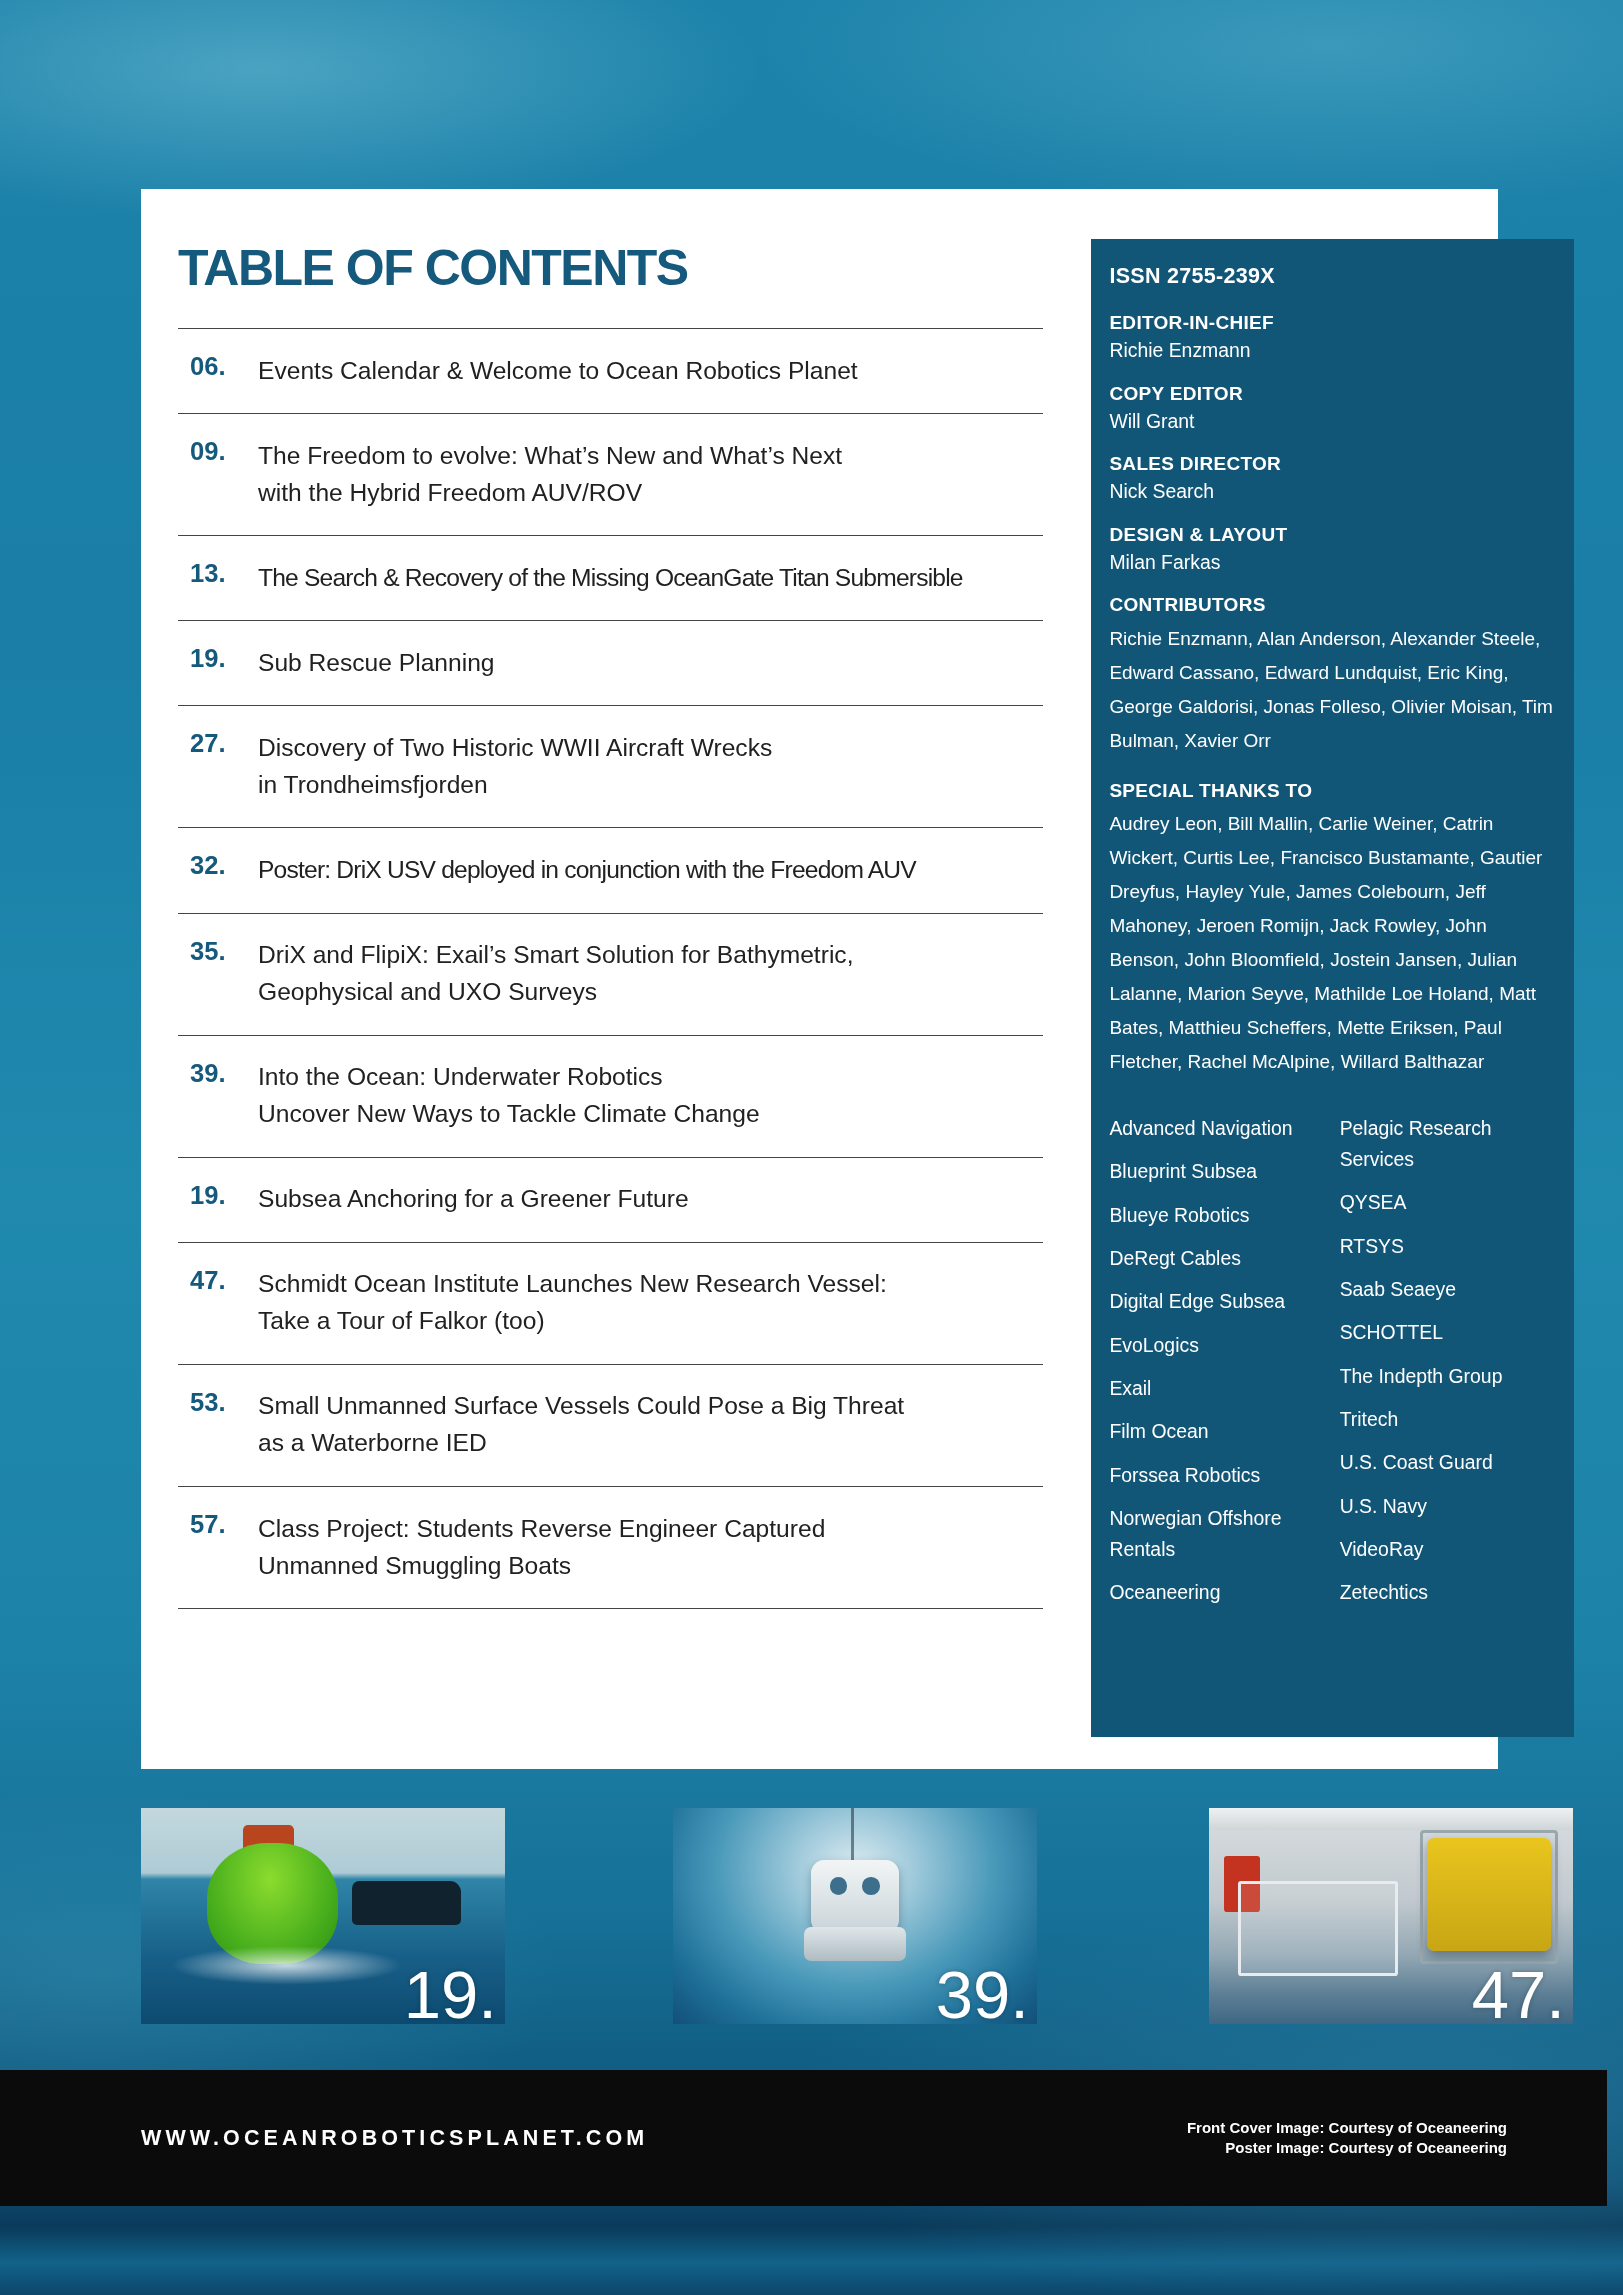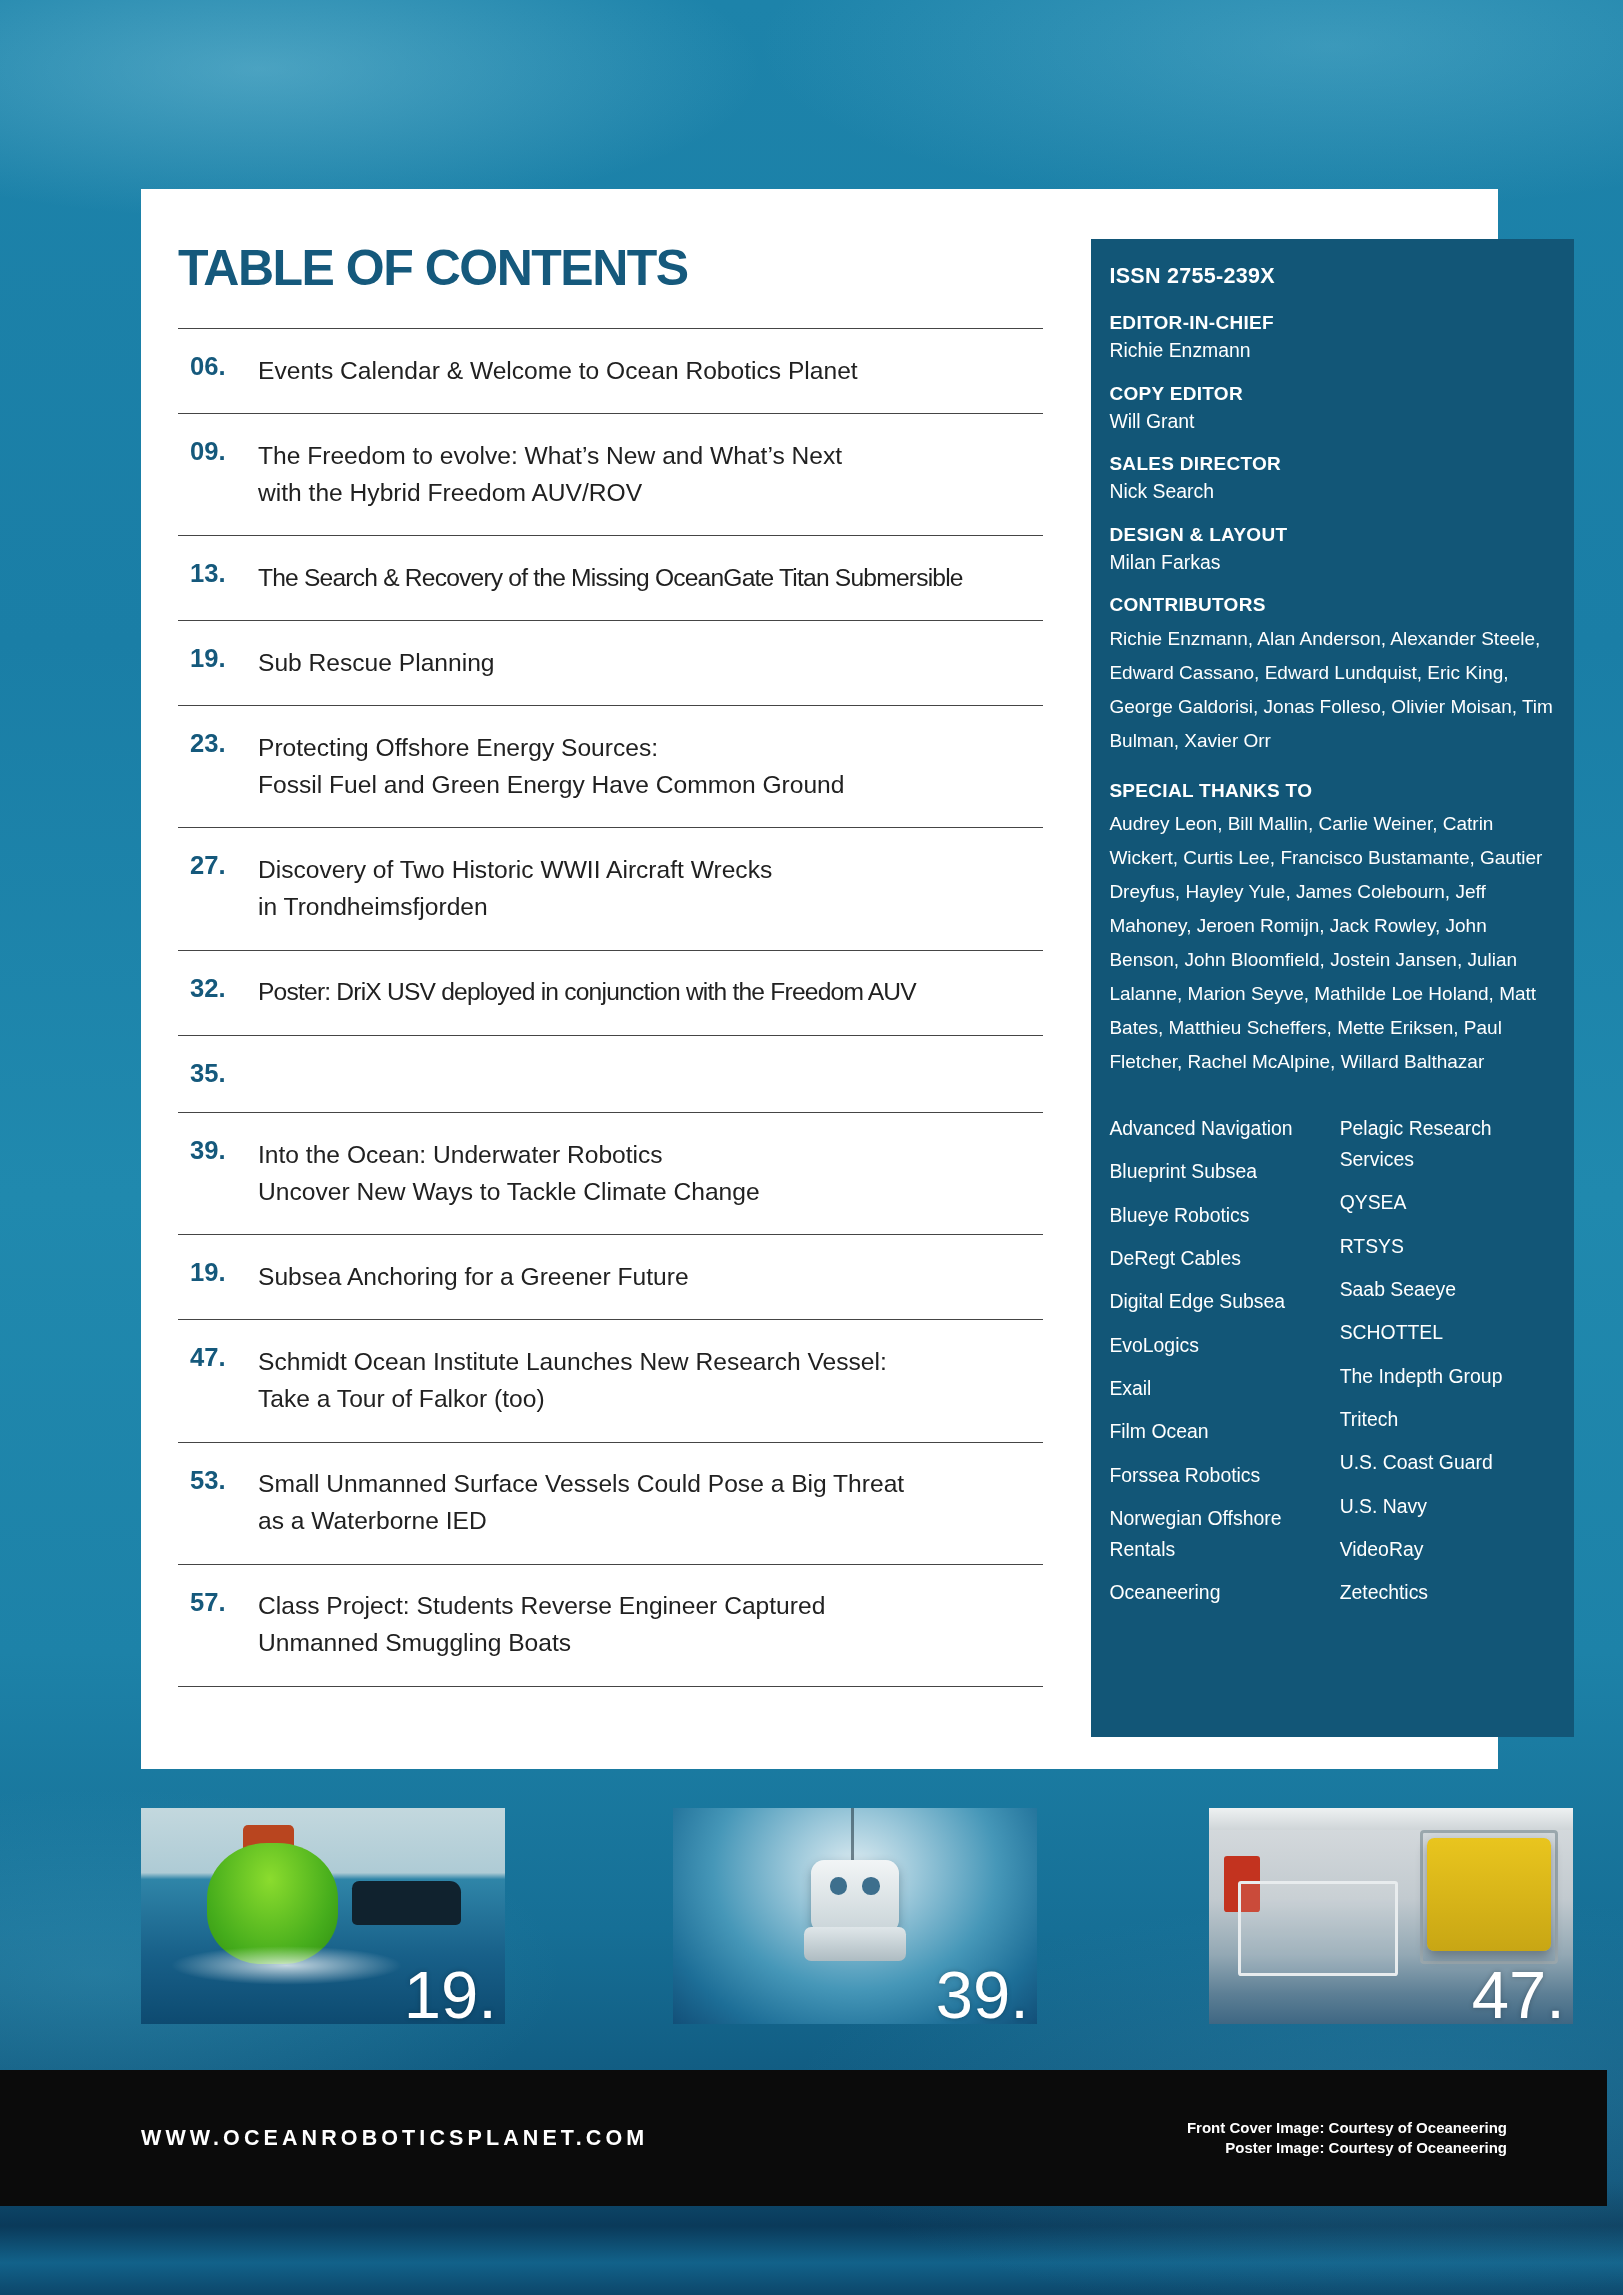--- a/index.html
+++ b/index.html
@@ -135,41 +135,38 @@
             <div>The Search &amp; Recovery of the Missing OceanGate Titan Submersible</div>
           </div>
         </div>
         <div class="toc-entry">
           <div class="toc-num">19.</div>
           <div class="toc-title">
             <div>Sub Rescue Planning</div>
           </div>
         </div>
         <div class="toc-entry">
-          <div class="toc-num">23.</div>
-          <div class="toc-title">
-            <div>Protecting Offshore Energy Sources:</div>
-            <div>Fossil Fuel and Green Energy Have Common Ground</div>
-          </div>
-        </div>
-        <div class="toc-entry">
           <div class="toc-num">27.</div>
           <div class="toc-title">
             <div>Discovery of Two Historic WWII Aircraft Wrecks</div>
             <div>in Trondheimsfjorden</div>
           </div>
         </div>
         <div class="toc-entry">
           <div class="toc-num">32.</div>
           <div class="toc-title cond">
             <div>Poster: DriX USV deployed in conjunction with the Freedom AUV</div>
           </div>
         </div>
         <div class="toc-entry">
           <div class="toc-num">35.</div>
+          <div class="toc-title">
+            <div>DriX and FlipiX: Exail’s Smart Solution for Bathymetric,</div>
+            <div>Geophysical and UXO Surveys</div>
+          </div>
         </div>
         <div class="toc-entry">
           <div class="toc-num">39.</div>
           <div class="toc-title">
             <div>Into the Ocean: Underwater Robotics</div>
             <div>Uncover New Ways to Tackle Climate Change</div>
           </div>
         </div>
         <div class="toc-entry">
           <div class="toc-num">19.</div>

